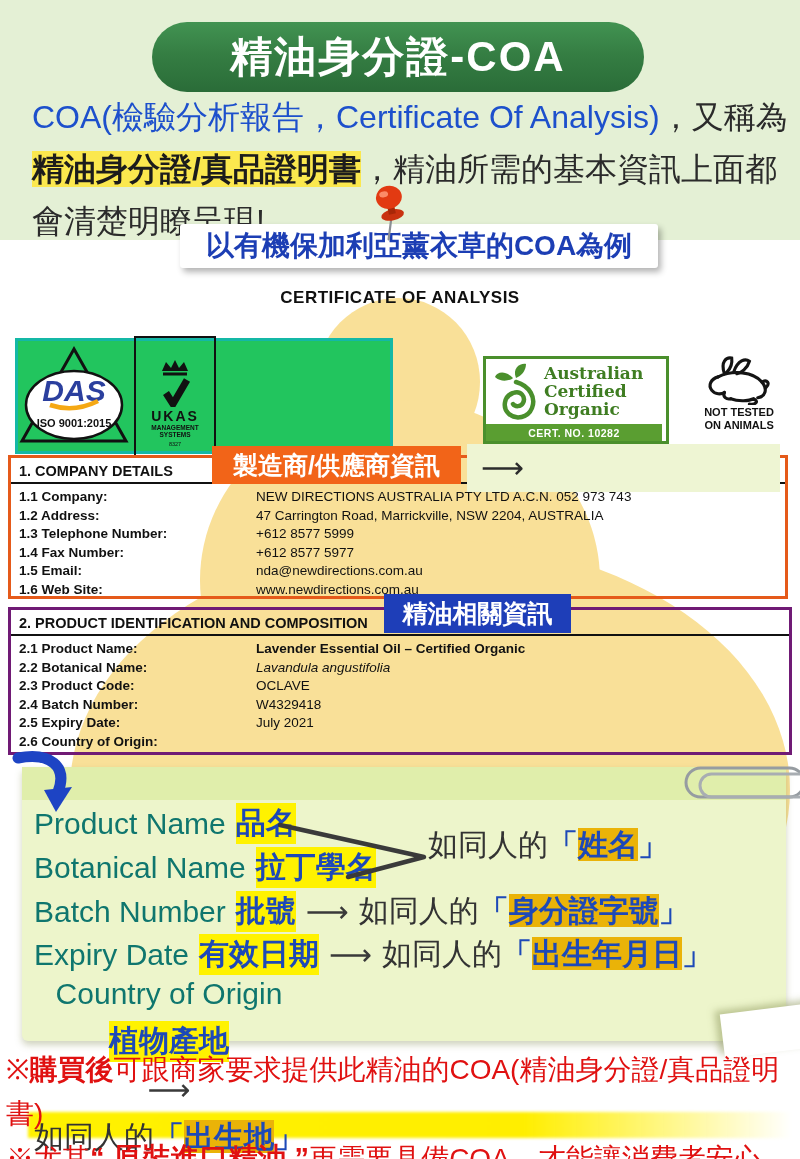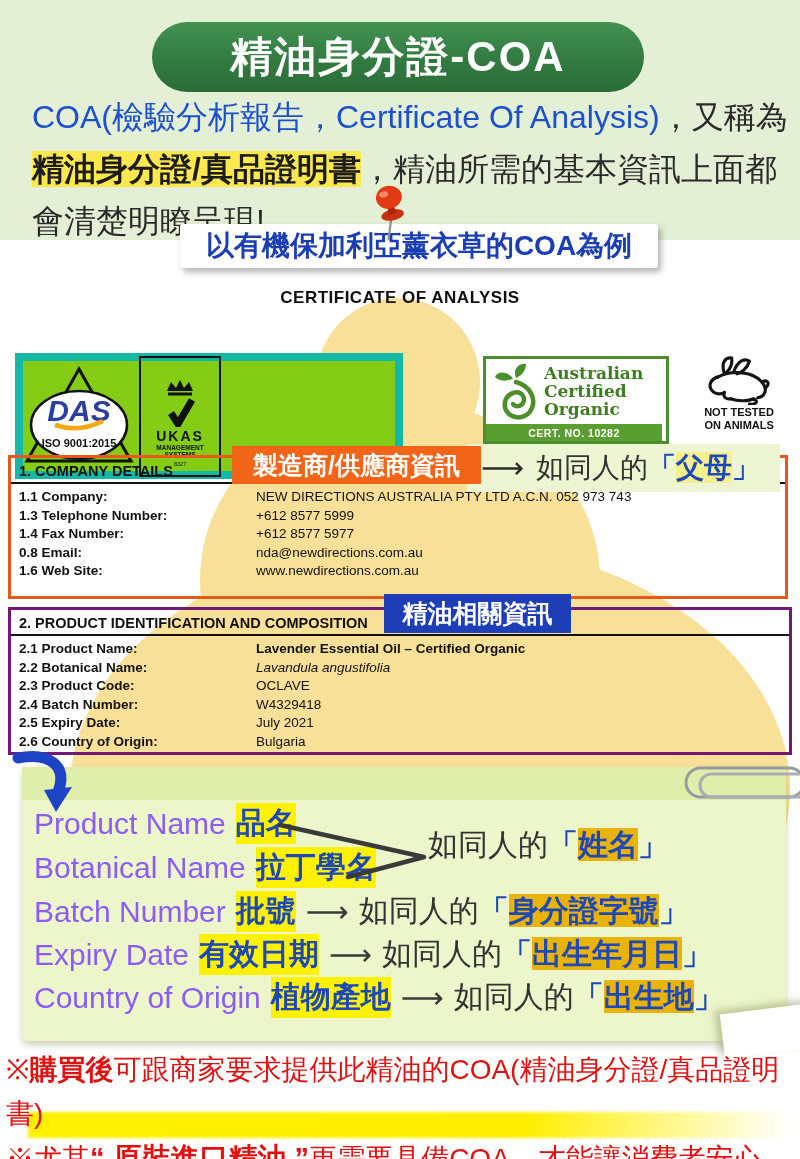--- a/index.html
+++ b/index.html
@@ -20,21 +20,21 @@
     box-shadow:3px 4px 6px rgba(0,0,0,.3);display:flex;align-items:center;justify-content:center;
     color:#1c3eb4;font-weight:bold;font-size:28px;z-index:5;}
   .pin{left:370px;top:184px;width:44px;height:58px;z-index:6;}
 
   .cert-heading{left:0;top:288px;width:800px;text-align:center;font-size:17px;font-weight:bold;
     letter-spacing:.5px;color:#101010;z-index:2;}
 
   .blob{left:0;top:0;width:800px;height:1159px;z-index:0;}
 
   
-  .logo-left{left:15px;top:353px;width:372px;height:110px;background:#84cc16;border:8px solid #14b8a6;
+  .logo-left{left:15px;top:338px;width:372px;height:110px;background:#22c55e;border:3px solid #14b8a6;
     display:flex;align-items:center;z-index:2;}
   .ukas-box{width:78px;height:96px;border:2px solid #111;margin-left:4px;display:flex;flex-direction:column;
     align-items:center;justify-content:flex-start;padding-top:21px;}
   .ukas-name{font-size:14px;font-weight:bold;letter-spacing:2px;color:#111;margin-top:1px;}
   .ukas-sub{font-size:6.5px;font-weight:bold;color:#111;text-align:center;line-height:7.5px;}
   .ukas-num{font-size:5.5px;color:#111;margin-top:2px;}
 
   .logo-aco{left:483px;top:356px;width:186px;height:88px;background:#fff;border:3px solid #4a8f2c;
     z-index:2;box-sizing:border-box;}
   .aco-inner{display:flex;align-items:center;gap:6px;padding:3px 4px 0 6px;}
@@ -62,35 +62,35 @@
     border-bottom:2.5px solid #111;}
   .rows{padding-top:4px;}
   .row{display:flex;font-size:13.5px;line-height:18.5px;color:#111;}
   .row .lbl{width:245px;padding-left:8px;font-weight:bold;box-sizing:border-box;}
   .row .val{flex:1;}
   .val-bold{font-weight:bold;}
   .val-italic{font-style:italic;}
 
   .badge{z-index:4;display:flex;align-items:center;justify-content:center;color:#fff;
     font-weight:bold;font-size:25px;}
-  .badge1{left:232px;top:446px;width:249px;height:38px;background:#f26418;}
+  .badge1{left:212px;top:446px;width:249px;height:38px;background:#f26418;}
   .badge2{left:384px;top:594px;width:187px;height:39px;background:#1e3eb8;}
 
   
   .curve-arrow{left:10px;top:750px;width:74px;height:70px;z-index:4;}
   .sticky{left:22px;top:767px;width:764px;height:274px;background:#edf5cb;z-index:2;
     border-radius:4px 4px 20px 6px;box-shadow:0 4px 7px rgba(120,130,70,.35);}
   .sticky::before{content:"";position:absolute;top:0;left:0;right:0;height:33px;background:#e0eeab;}
   .sticky-fold{left:700px;bottom:-10px;width:120px;height:44px;background:#fff;transform:rotate(-7deg);
     box-shadow:-5px -4px 7px rgba(140,150,90,.5);z-index:3;position:absolute;}
   .paperclip{position:absolute;left:660px;top:-5px;width:138px;height:44px;z-index:6;}
 
   .note-row{position:absolute;display:flex;align-items:center;gap:10px;font-size:30px;color:#2f2f2f;
     white-space:nowrap;z-index:4;}
-  .note-en{color:#8b5cf6;}
+  .note-en{color:#0f766e;}
   .note-zh{color:#1d49b8;font-weight:bold;background:#fff200;}
   .note-arrow{font-size:30px;color:#3a3a3a;}
   .note-anno{color:#333;}
   .converge{position:absolute;left:252px;top:46px;width:162px;height:68px;z-index:4;}
 
   
   .footnotes{left:6px;top:1048px;width:792px;z-index:2;color:#e01111;font-size:28px;line-height:44px;}
   .fn-bold{font-weight:bold;}
   .fn-bold-big{font-weight:bold;font-size:29px;}
   .fn-hl{left:28px;top:1112px;width:764px;height:26px;z-index:1;
@@ -187,40 +187,43 @@
       </g>
     </svg>
     <div class="rabbit-text">
       <div>NOT TESTED</div>
       <div>ON ANIMALS</div>
     </div>
   </div>
 
   <div class="abs band-parents">
     <span class="anno-arrow">⟶</span>
-    <span class="anno-text"><span>如同人的</span><span class="anno-blue">「</span><span class="anno-blue hl-soft">父母</span><span class="anno-blue">」</span></span>
   </div>
 
   <div class="abs section section1">
     <div class="sec-header">1. COMPANY DETAILS</div>
     <div class="rows">
       <div class="row">
           <div class="lbl">1.1 Company:</div>
           <div class="val">NEW DIRECTIONS AUSTRALIA PTY LTD A.C.N. 052 973 743</div>
         </div>
       <div class="row">
+          <div class="lbl">1.2 Address:</div>
+          <div class="val">47 Carrington Road, Marrickville, NSW 2204, AUSTRALIA</div>
+        </div>
+      <div class="row">
           <div class="lbl">1.3 Telephone Number:</div>
           <div class="val">+612 8577 5999</div>
         </div>
       <div class="row">
           <div class="lbl">1.4 Fax Number:</div>
           <div class="val">+612 8577 5977</div>
         </div>
       <div class="row">
-          <div class="lbl">0.8 Email:</div>
+          <div class="lbl">1.5 Email:</div>
           <div class="val">nda@newdirections.com.au</div>
         </div>
       <div class="row">
           <div class="lbl">1.6 Web Site:</div>
           <div class="val">www.newdirections.com.au</div>
         </div>
     </div>
   </div>
   <div class="abs badge badge1">製造商/供應商資訊</div>
 
@@ -242,21 +245,20 @@
       <div class="row">
           <div class="lbl">2.4 Batch Number:</div>
           <div class="val">W4329418</div>
         </div>
       <div class="row">
           <div class="lbl">2.5 Expiry Date:</div>
           <div class="val">July 2021</div>
         </div>
       <div class="row">
           <div class="lbl">2.6 Country of Origin:</div>
-          <div class="val">Bulgaria</div>
         </div>
     </div>
   </div>
   <div class="abs badge badge2">精油相關資訊</div>
 
   <svg class="abs curve-arrow" viewBox="0 0 74 70">
     <path d="M8 8 C40 2 58 16 48 42" fill="none" stroke="#1d44c4" stroke-width="11" stroke-linecap="round"></path>
     <polygon points="34,40 62,37 46,62" fill="#1d44c4"></polygon>
   </svg>
 
@@ -286,21 +288,21 @@
       <span class="note-zh">批號</span>
       <span class="note-arrow">⟶</span>
       <span class="note-anno"><span>如同人的</span><span class="anno-blue">「</span><span class="anno-blue hl-bright">身分證字號</span><span class="anno-blue">」</span></span>
     </div>
     <div class="note-row" style="left:12px;top:167px;">
       <span class="note-en">Expiry Date</span>
       <span class="note-zh">有效日期</span>
       <span class="note-arrow">⟶</span>
       <span class="note-anno"><span>如同人的</span><span class="anno-blue">「</span><span class="anno-blue hl-bright">出生年月日</span><span class="anno-blue">」</span></span>
     </div>
-    <div class="note-row" style="left:12px;top:210px;">
+    <div class="note-row" style="left:12px;top:210px;flex-direction:column;">
       <span class="note-en">Country of Origin</span>
       <span class="note-zh">植物產地</span>
       <span class="note-arrow">⟶</span>
       <span class="note-anno"><span>如同人的</span><span class="anno-blue">「</span><span class="anno-blue hl-bright">出生地</span><span class="anno-blue">」</span></span>
     </div>
 
     <div class="sticky-fold"></div>
   </div>
 
   <div class="abs fn-hl"></div>

